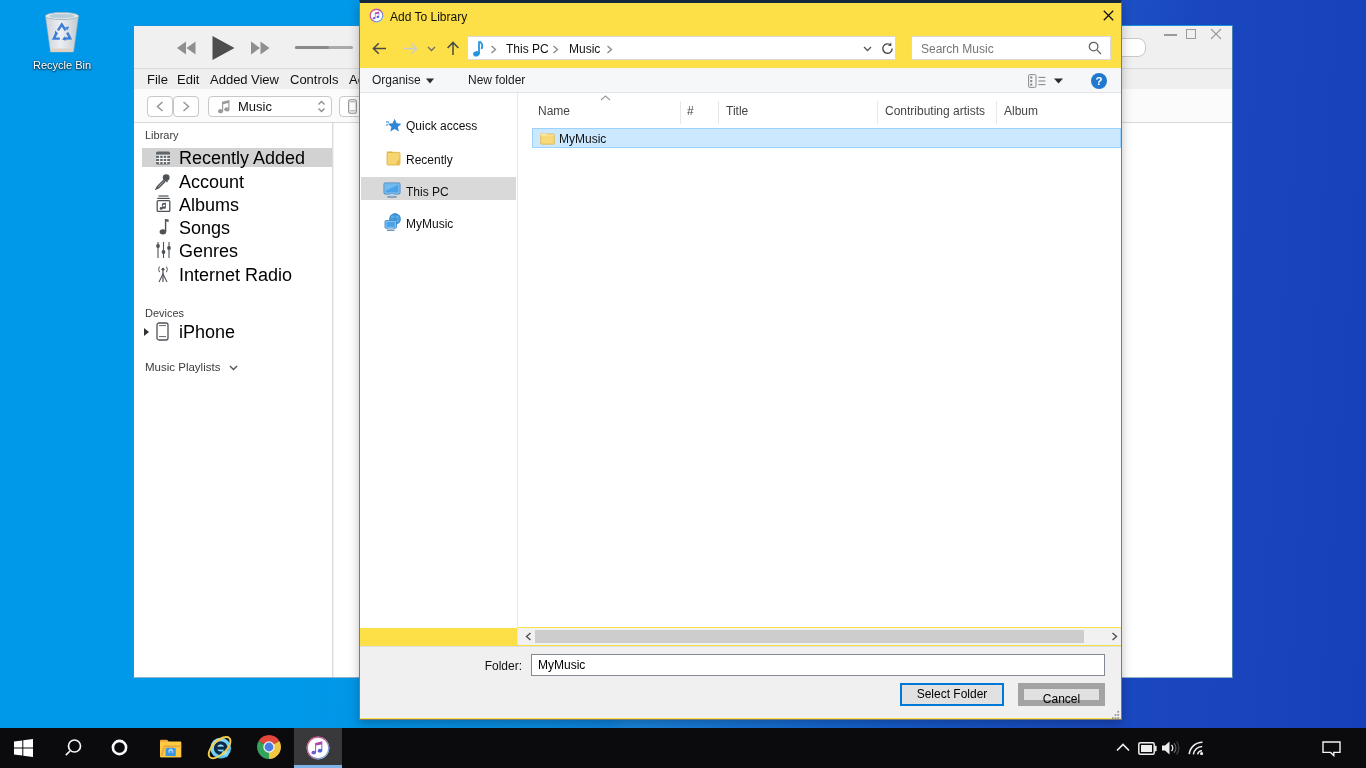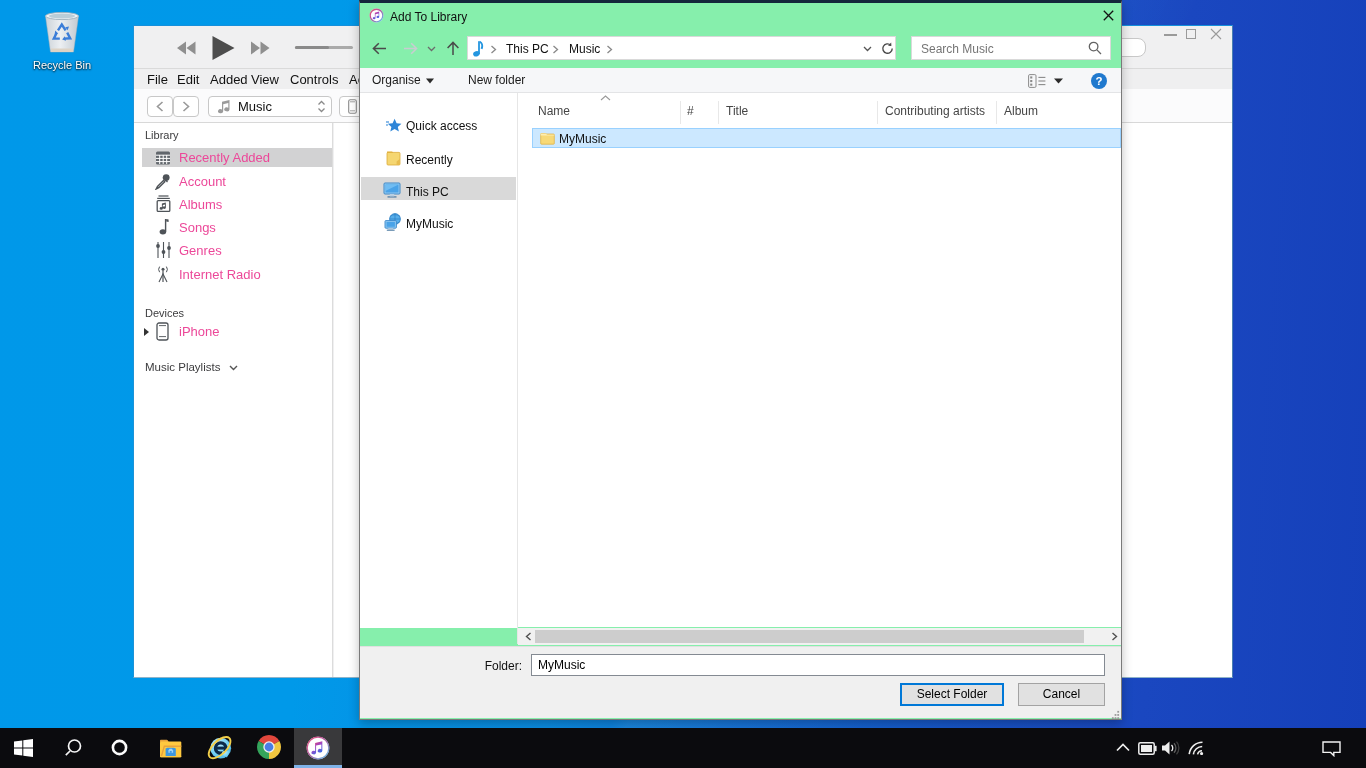--- a/index.html
+++ b/index.html
@@ -21,44 +21,44 @@
 border-top:1px solid #1590dc;border-left:1px solid #1b93d8;border-right:1px solid #4a7fb0;border-bottom:1px solid #8fb3c9}
 .win .menu{left:0;top:42px;width:1098px;height:21px;background:#efeff0;border-top:1px solid #dadada;
 font-size:13px;color:#111;line-height:21px}
 .win .menu span{position:absolute;top:0}
 .navrow{left:0;top:63px;width:1098px;height:34px;background:#fbfbfc}
 .navline{left:0;top:96px;width:1098px;height:1px;background:#d8d8d8}
 .side{left:0;top:97px;width:199px;height:554px;background:#fff;border-right:1px solid #dcdcdc}
 .main{left:200px;top:97px;width:898px;height:554px;background:#fff}
 .btnr{border:1px solid #c8c8c8;border-radius:4px;background:#fff}
 .shead{font-weight:normal;font-size:11px;color:#3c3c3e}
-.sitem{font-size:13px;color:#ec4899;line-height:18px}
+.sitem{font-size:18px;color:#000000;line-height:18px}
 .ssel{left:8px;top:25px;width:190px;height:19px;background:#d2d2d3}
 
-.dlg{left:359px;top:0;width:763px;height:720px;background:#86efac;
+.dlg{left:359px;top:0;width:763px;height:720px;background:#fde047;
 border:1px solid #7a7a7a;border-top:3px solid #15273c;box-shadow:0 4px 10px rgba(0,0,0,.25)}
 .dtitle{left:30px;top:7px;font-size:12px;color:#101010}
 .toolb{left:0;top:65px;width:761px;height:25px;background:#f6f7f9;border-bottom:1px solid #e3e4e6}
 .toolb .t{position:absolute;top:0;font-size:12px;color:#1b1b1b;line-height:25px}
 .dside{left:0;top:90px;width:157px;height:535px;background:#fff}
 .dsep{left:157px;top:90px;width:1px;height:551px;background:#e6e6e6}
 .dlist{left:158px;top:90px;width:603px;height:534px;background:#fff}
 .dssel{left:1px;top:84px;width:155px;height:23px;background:#d9d9d9}
 .ditem{font-size:12px;color:#111}
 .hdr{font-size:12px;color:#454545}
 .hsep{position:absolute;top:98px;width:1px;height:23px;background:#e8e8e8}
 .selrow{left:172px;top:125px;width:589px;height:20px;background:#cce8ff;border:1px solid #99d1ff}
 .sbar{left:158px;top:625px;width:603px;height:17px;background:#f1f1f1}
 .sthumb{left:175px;top:627px;width:549px;height:13px;background:#cdcdcd}
 .foot{left:0;top:643px;width:761px;height:72px;background:#f0f0f0;border-top:1px solid #e0e0e0}
 .finput{left:171px;top:651px;width:574px;height:22px;background:#fff;border:1px solid #848a92;
 font-size:12px;line-height:20px;color:#000;padding-left:6px}
 .btn{position:absolute;font-size:12px;text-align:center;color:#000;background:#e1e1e1}
 .btn1{left:540px;top:680px;width:104px;height:23px;line-height:19px;border:2px solid #0078d7}
-.btn2{left:658px;top:680px;width:87px;height:23px;line-height:21px;border:1px solid #a3a3a3}
+.btn2{left:658px;top:680px;width:87px;height:23px;line-height:21px;border:6px solid #a3a3a3}
 .grey{color:#757575}
 </style></head>
 <body>
 <div class="a wall"></div>
 <div class="a beam"></div>
 <svg class="a" style="left:42px;top:8px" width="40" height="47" viewBox="0 0 40 47">
 <defs>
       <linearGradient id="rb" x1="0" y1="0" x2="1" y2="0">
 <stop offset="0" stop-color="#ccd3d9"></stop>
         <stop offset=".45" stop-color="#eceff2"></stop>

